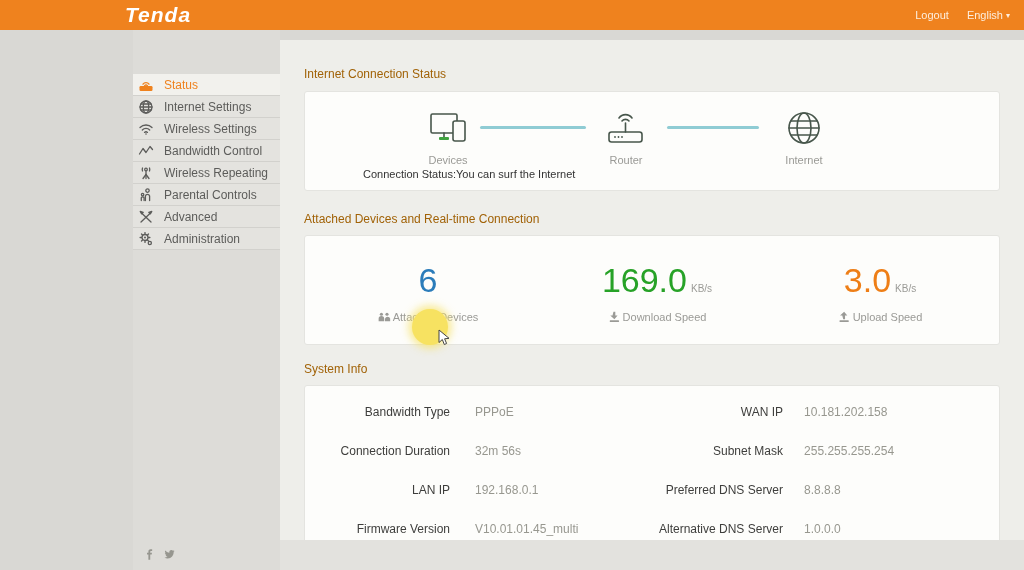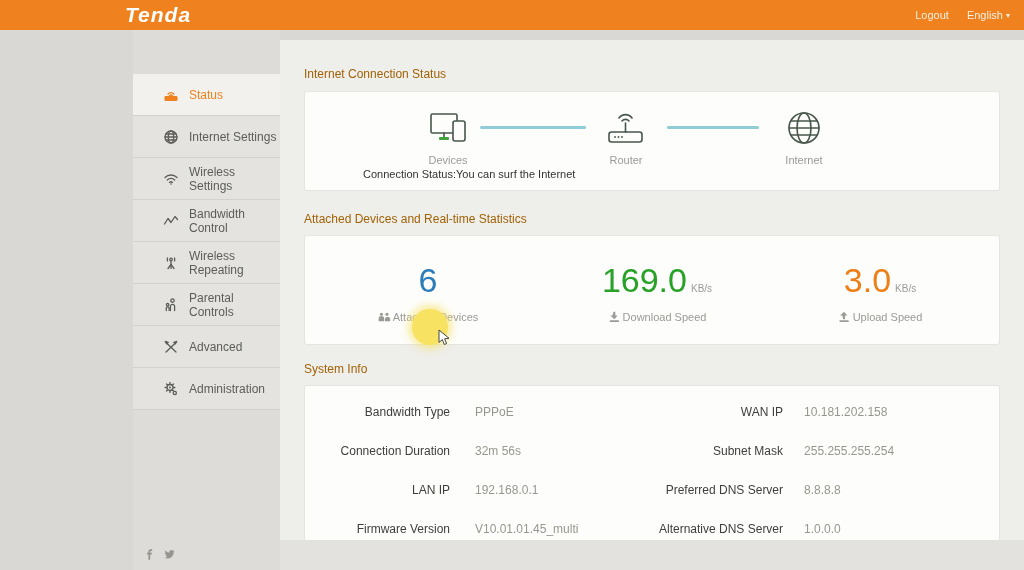--- a/index.html
+++ b/index.html
@@ -28,22 +28,22 @@
   .lang { display:flex; align-items:center; gap:3px; }
   .caret { font-size:8px; color:#fdeede; }
 
   
   .sidebar {
     position:absolute; left:133px; top:30px; bottom:0; width:147px;
     background:#dddcd8; z-index:10;
   }
   .nav { margin-top:44px; }
   .nav-item {
-    height:42px; display:flex; align-items:center;
-    padding-left:29px; gap:10px;
+    height:22px; display:flex; align-items:center;
+    padding-left:4px; gap:10px;
     background:#e4e3df; border-bottom:1px solid #d2d1cd;
     color:#5c5c5a; font-size:12px; cursor:pointer;
   }
   .nav-item.active { background:#f2f1ed; color:#ef821e; }
   .nav-icon { width:17px; height:17px; flex:0 0 17px; display:flex; align-items:center; justify-content:center; }
   .nav-icon svg { width:16px; height:16px; stroke:currentColor; fill:none; stroke-width:1.3; stroke-linecap:round; stroke-linejoin:round; }
   .nav-item.active .nav-icon svg { stroke:#ef821e; }
   .social { position:absolute; left:11px; bottom:6px; display:flex; gap:9px; }
   .social svg { width:11px; height:11px; fill:#96968f; }
 
@@ -273,21 +273,21 @@
             <line x1="5" y1="20" x2="35" y2="20"></line>
             <line x1="7" y1="13" x2="33" y2="13"></line>
             <line x1="7" y1="27" x2="33" y2="27"></line>
           </svg>
       </div>
       <div class="node-label">Internet</div>
     </div>
     <div class="conn-status">Connection Status:You can surf the Internet</div>
   </div>
 
-  <div class="section-title t2">Attached Devices and Real-time Statistics</div>
+  <div class="section-title t2">Attached Devices and Real-time Connection</div>
   <div class="card card2">
     <div class="stat" style="left:123px;">
       <div class="stat-num-row">
         <span class="stat-num c-blue">6</span>
       </div>
       <div class="stat-label">
         <svg viewBox="0 0 14 14">
             <circle cx="4" cy="4.6" r="1.7"></circle>
             <path d="M1 12 v-2.6 a3 3 0 0 1 6 0 V12z"></path>
             <circle cx="10" cy="4.6" r="1.7"></circle>

